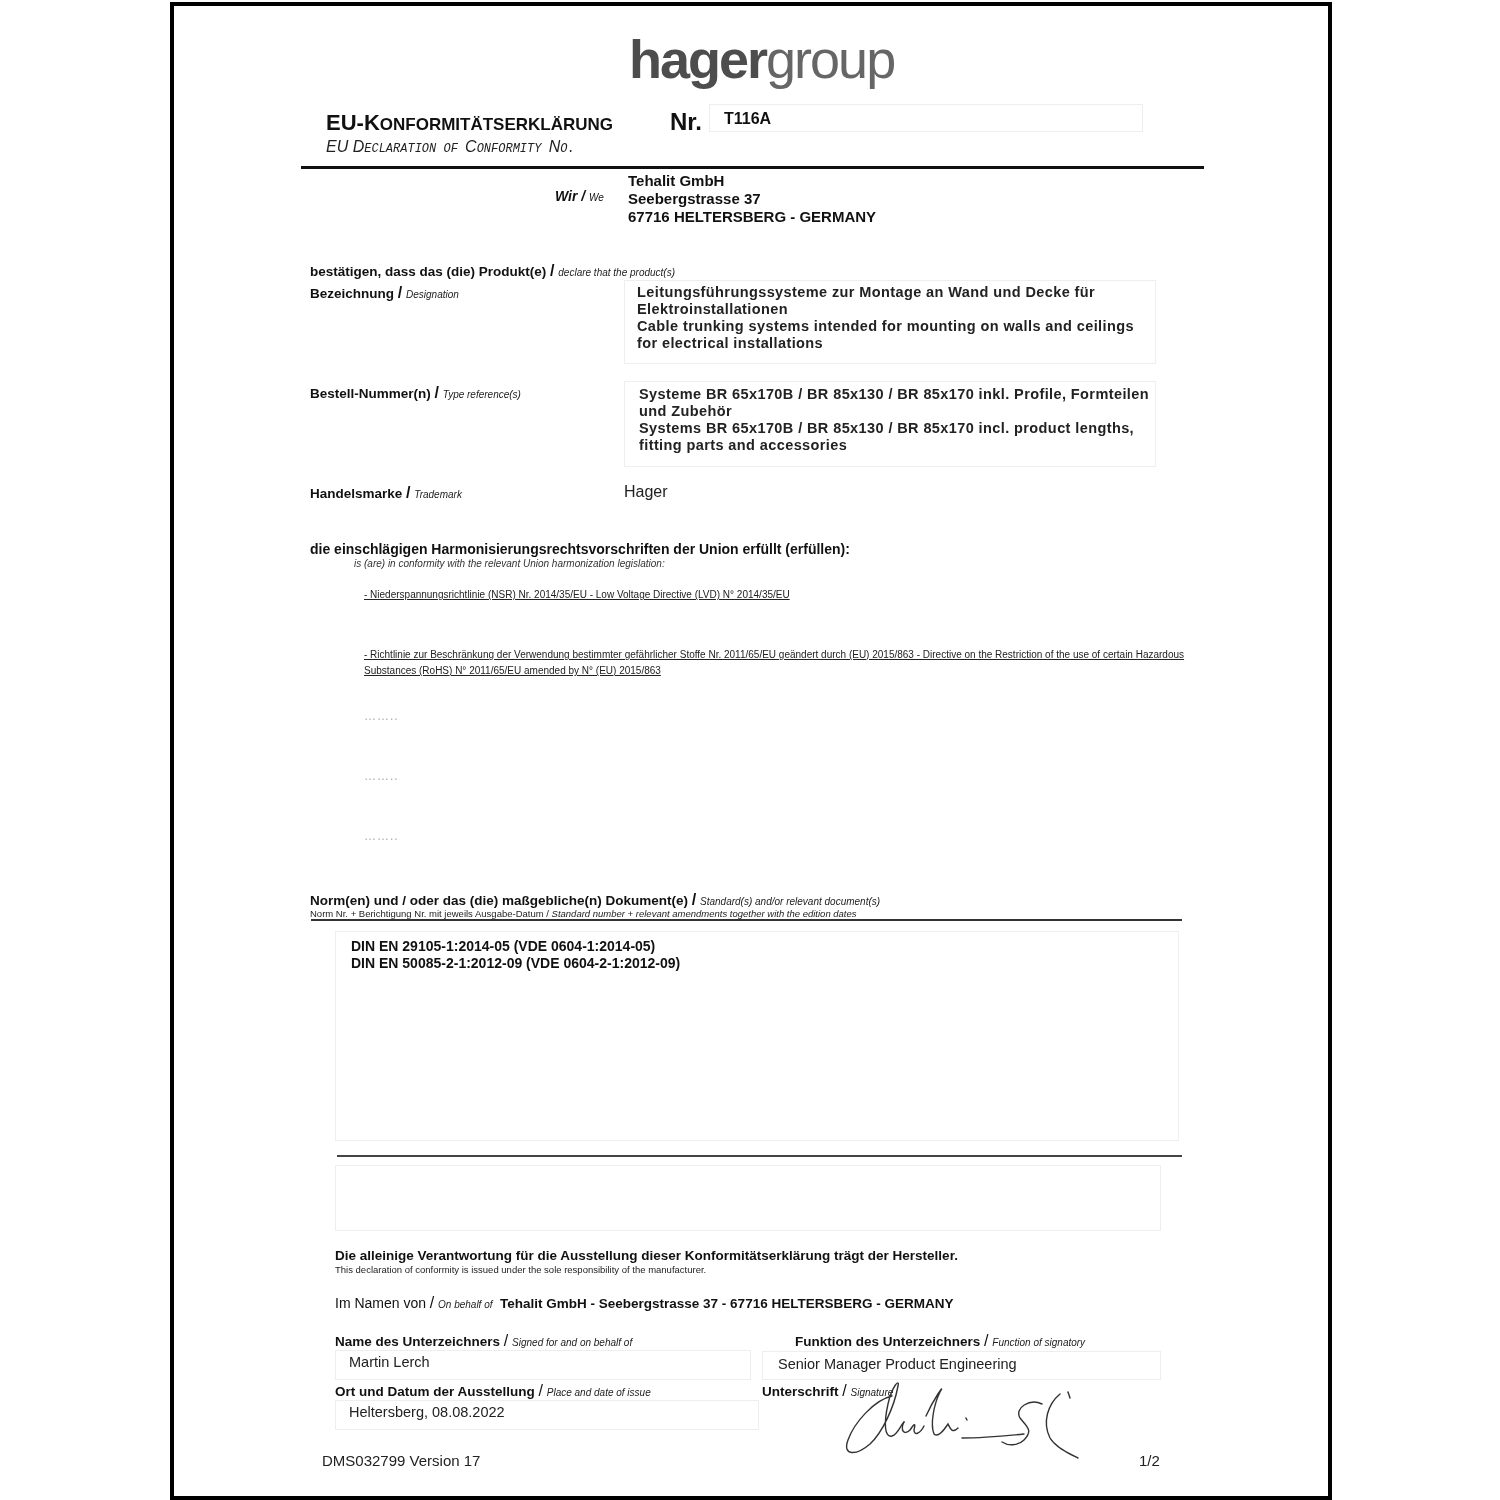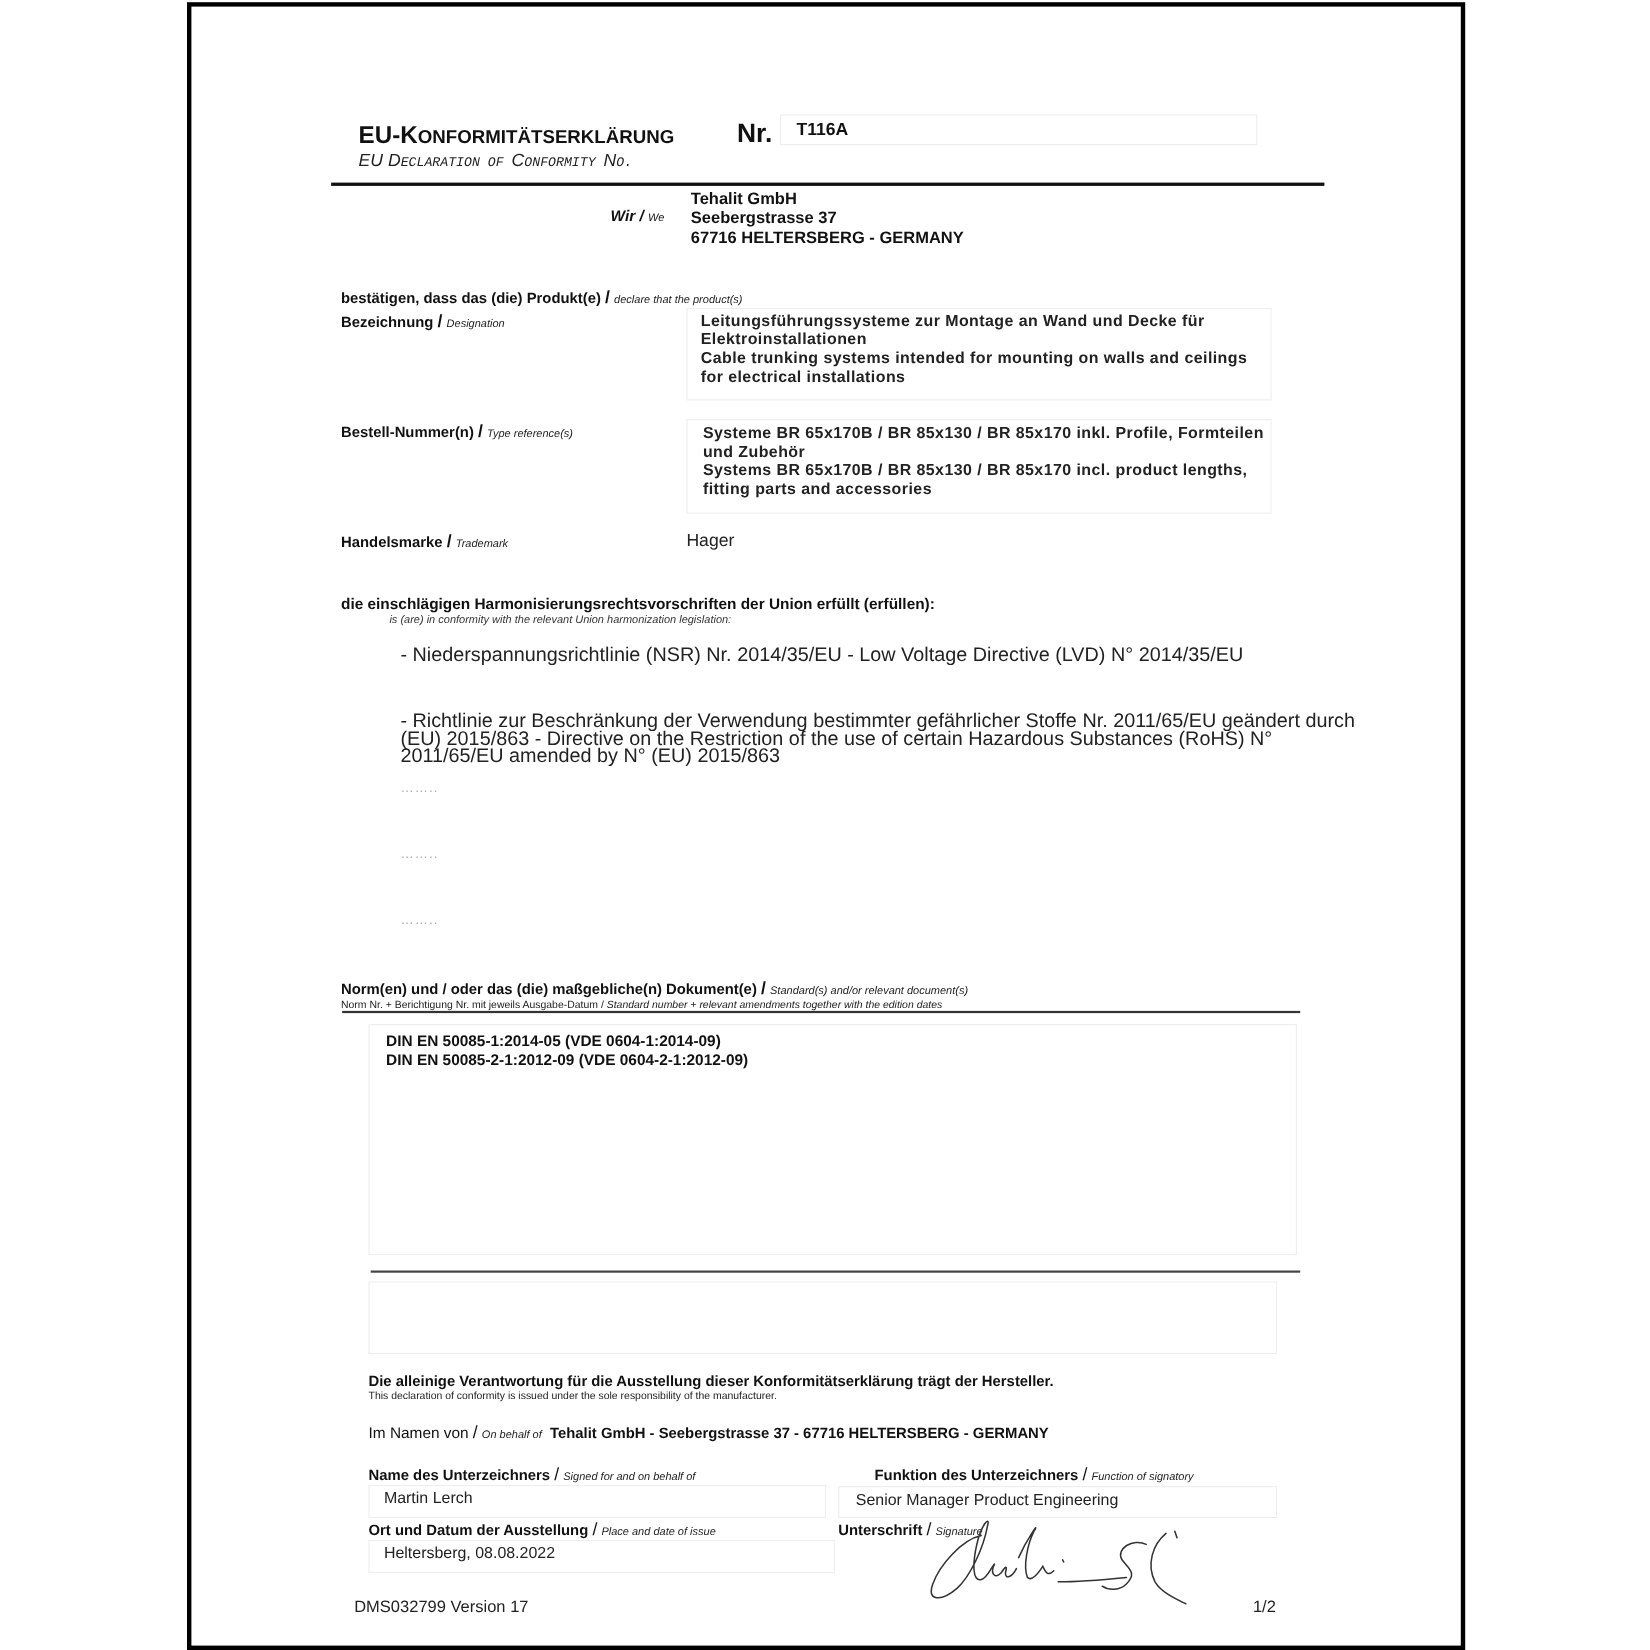--- a/index.html
+++ b/index.html
@@ -21,35 +21,38 @@
     .rule-top { left: 127px; top: 160px; width: 903px; height: 3px; background: #111; }
     .wir { left: 381px; top: 182px; font-size: 14px; font-weight: bold; font-style: italic; }
     .wir .sm { font-size: 10px; font-weight: normal; }
     .addr { left: 454px; top: 166px; font-size: 15px; font-weight: bold; line-height: 18px; white-space: normal; width: 400px; }
     .lbl { font-size: 13.5px; font-weight: bold; color: #111; }
     .lbl .slash { font-weight: bold; font-size: 16px; }
     .lbl .it { font-size: 10px; font-style: italic; font-weight: normal; color: #222; }
     .box { border: 1px solid #eee; }
     .boxtext { font-size: 14.5px; font-weight: bold; letter-spacing: 0.4px; line-height: 17px; white-space: normal; color: #222; }
     .small-it { font-size: 10px; font-style: italic; color: #333; margin-left: 18px; }
-    .reg { font-size: 18px; color: #222; white-space: normal; line-height: 16px; }
+    .reg { font-size: 10px; color: #222; white-space: normal; line-height: 16px; text-decoration: underline; }
     .dots { font-size: 12px; color: #aaa; letter-spacing: 1px; }
     .rule-mid { left: 137px; top: 913px; width: 871px; height: 2px; background: #333; }
     .norms { font-size: 14px; font-weight: bold; line-height: 17px; white-space: normal; color: #111; }
     .rule-low { left: 163px; top: 1149px; width: 845px; height: 2px; background: #444; }
     .reg-bold { font-size: 13.5px; font-weight: bold; color: #111; }
     .tiny { font-size: 9.5px; color: #222; }
     .val { font-size: 14.5px; color: #222; }
     .footer { font-size: 15px; color: #222; }
   </style>
 </head>
 <body>
 
 <div class="page">
 
+  <div class="abs logo">
+    <span class="b">hager</span><span class="l">group</span>
+  </div>
 
   <div class="abs title">
     <span>EU-K</span><span class="sc">ONFORMITÄTSERKLÄRUNG</span>
   </div>
   <div class="abs nr-label">Nr.</div>
   <div class="abs nr-box"></div>
   <div class="abs nr-value">T116A</div>
   <div class="abs subtitle">
     <span>EU D</span><span class="sc">ECLARATION OF </span><span>C</span><span class="sc">ONFORMITY </span><span>N</span><span class="sc">O.</span>
   </div>
@@ -105,21 +108,21 @@
 
   <div class="abs lbl" style="left:136px; top:885px;">
     <span>Norm(en) und / oder das (die) maßgebliche(n) Dokument(e)</span> <span class="slash">/</span> <span class="it">Standard(s) and/or relevant document(s)</span>
   </div>
   <div class="abs tiny" style="left:136px; top:902px;">
     <span>Norm Nr. + Berichtigung Nr. mit jeweils Ausgabe-Datum /</span> <i>Standard number + relevant amendments together with the edition dates</i>
   </div>
   <div class="abs rule-mid"></div>
   <div class="abs box" style="left:161px; top:925px; width:842px; height:208px;"></div>
   <div class="abs norms" style="left:177px; top:932px; width:800px;">
-    <div>DIN EN 50085-1:2014-05 (VDE 0604-1:2014-09)</div>
+    <div>DIN EN 29105-1:2014-05 (VDE 0604-1:2014-05)</div>
     <div>DIN EN 50085-2-1:2012-09 (VDE 0604-2-1:2012-09)</div>
   </div>
 
   <div class="abs rule-low"></div>
   <div class="abs box" style="left:161px; top:1159px; width:824px; height:64px;"></div>
 
   <div class="abs reg-bold" style="left:161px; top:1242px;">Die alleinige Verantwortung für die Ausstellung dieser Konformitätserklärung trägt der Hersteller.</div>
   <div class="abs tiny" style="left:161px; top:1258px;">This declaration of conformity is issued under the sole responsibility of the manufacturer.</div>
 
   <div class="abs lbl" style="left:161px; top:1288px;">

